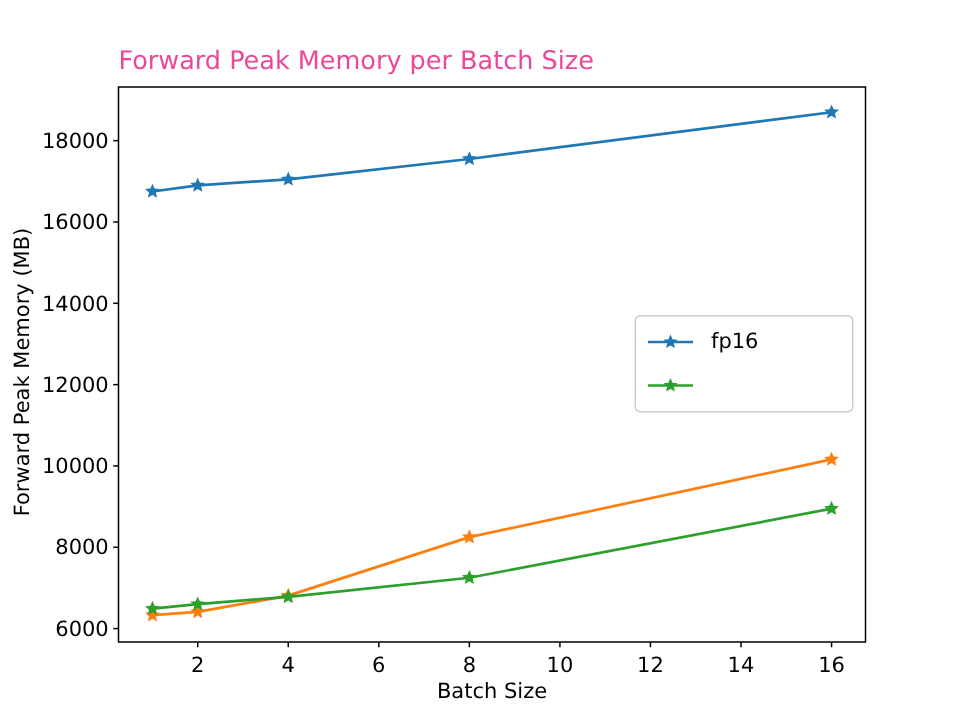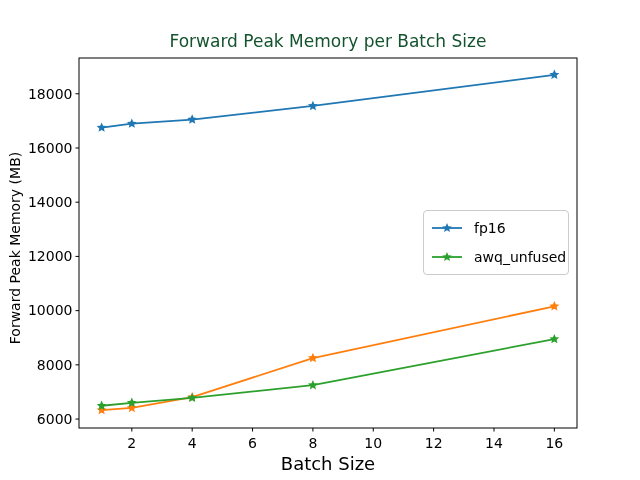--- a/index.html
+++ b/index.html
@@ -8,37 +8,37 @@
     width: 640px;
     height: 480px;
     background: #ffffff;
     font-family: "DejaVu Sans", sans-serif;
     color: #000000;
     overflow: hidden;
   }
   #chart-title {
     position: absolute;
     left: 79px; top: 31px; width: 498px;
-    text-align: center;
+    text-align: left;
     font-size: 17px;
-    color: #14532d;
+    color: #ec4899;
     white-space: nowrap;
   }
   #y-axis-label {
     position: absolute;
     left: 15px; top: 248px;
     transform: translate(-50%, -50%) rotate(-90deg);
     font-size: 14px;
     white-space: nowrap;
   }
   #x-axis-label {
     position: absolute;
     left: 79px; top: 453px; width: 498px;
     text-align: center;
-    font-size: 18px;
+    font-size: 14px;
     white-space: nowrap;
   }
   #plot-svg {
     position: absolute;
     left: 0; top: 0;
     width: 640px; height: 480px;
   }
   #plot-svg text {
     font-family: "DejaVu Sans", sans-serif;
     font-size: 14px;
@@ -134,16 +134,15 @@
           <line x1="1" y1="8" x2="31" y2="8" stroke="#1f77b4" stroke-width="1.8"></line>
           <polygon points="16.00,3.00 17.35,6.14 20.76,6.45 18.19,8.71 18.94,12.05 16.00,10.30 13.06,12.05 13.81,8.71 11.24,6.45 14.65,6.14" fill="#1f77b4"></polygon>
         </svg>
         <span class="legend-label">fp16</span>
       </div>
       <div class="legend-row">
         <svg width="32" height="16" class="legend-sample">
           <line x1="1" y1="8" x2="31" y2="8" stroke="#2ca02c" stroke-width="1.8"></line>
           <polygon points="16.00,3.00 17.35,6.14 20.76,6.45 18.19,8.71 18.94,12.05 16.00,10.30 13.06,12.05 13.81,8.71 11.24,6.45 14.65,6.14" fill="#2ca02c"></polygon>
         </svg>
-        <span class="legend-label">awq_unfused</span>
       </div>
     </div>
 </div>
 
 </body></html>

